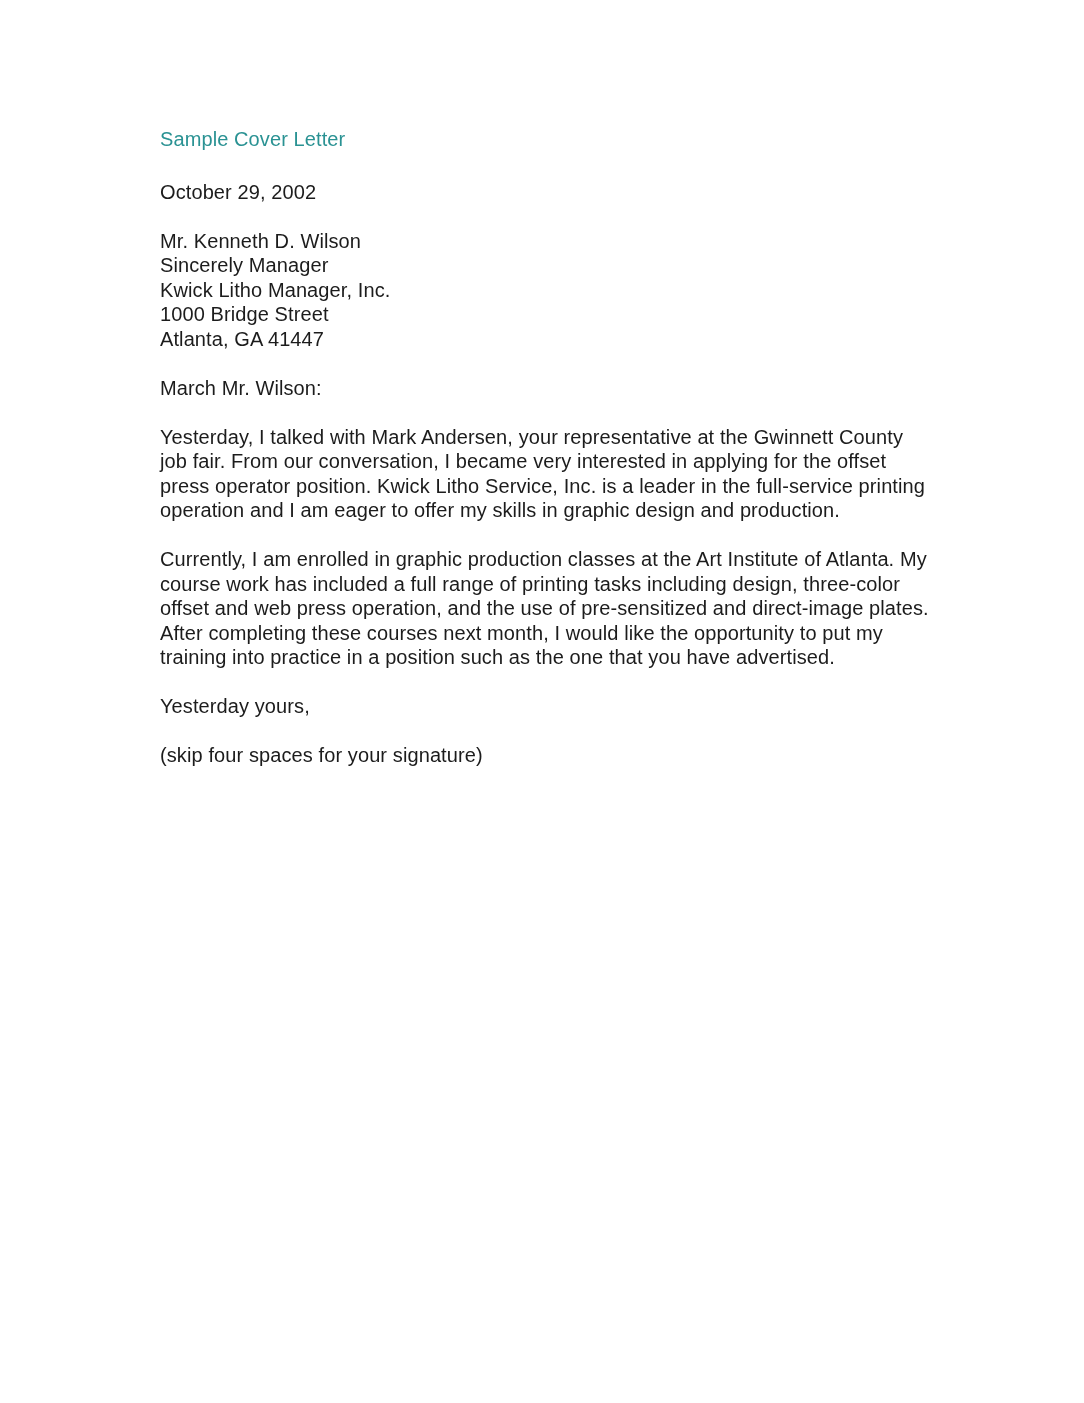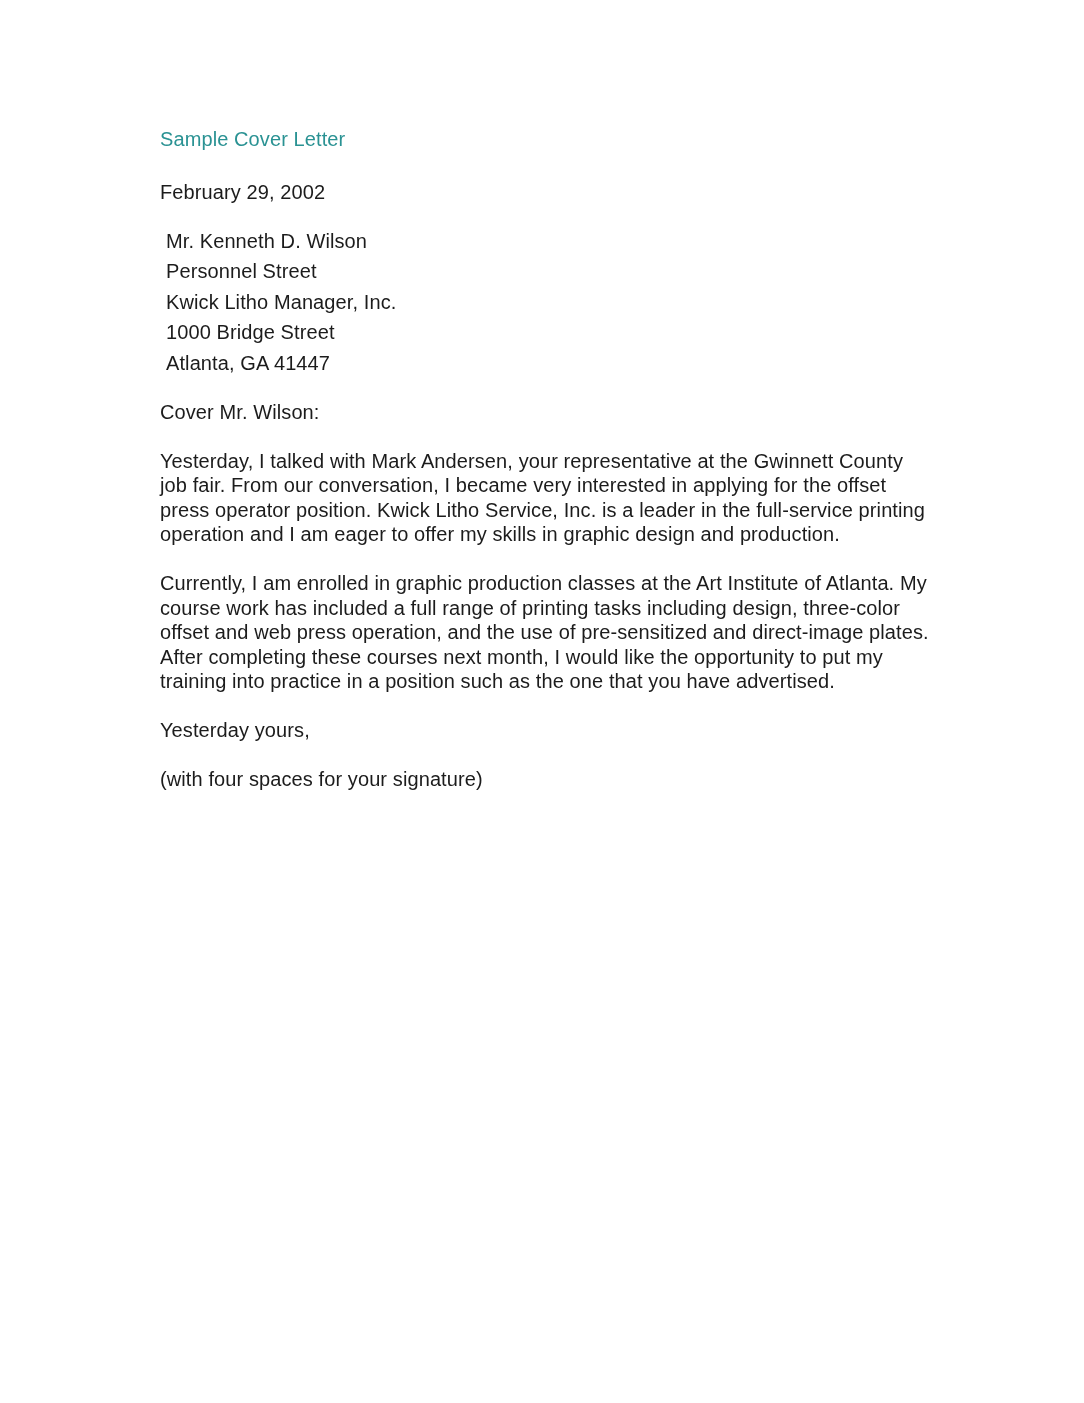--- a/index.html
+++ b/index.html
@@ -27,46 +27,46 @@
   }
   .block {
     margin: 0 0 24.5px 0;
     white-space: normal;
   }
   .heading {
     color: #2a9293;
     margin-bottom: 28px;
   }
   .addr-line {
-    margin: 6px;
+    margin: 0;
   }
 </style>
 </head>
 <body>
 
 <div class="page">
   <div class="letter">
 
     <div class="block heading">Sample Cover Letter</div>
 
-    <div class="block">February 29, 2002</div>
+    <div class="block">October 29, 2002</div>
 
     <div class="block">
       <div class="addr-line">Mr. Kenneth D. Wilson</div>
-      <div class="addr-line">Personnel Street</div>
+      <div class="addr-line">Sincerely Manager</div>
       <div class="addr-line">Kwick Litho Manager, Inc.</div>
       <div class="addr-line">1000 Bridge Street</div>
       <div class="addr-line">Atlanta, GA 41447</div>
     </div>
 
-    <div class="block">Cover Mr. Wilson:</div>
+    <div class="block">March Mr. Wilson:</div>
 
     <div class="block">Yesterday, I talked with Mark Andersen, your representative at the Gwinnett County job fair. From our conversation, I became very interested in applying for the offset press operator position. Kwick Litho Service, Inc. is a leader in the full-service printing operation and I am eager to offer my skills in graphic design and production.</div>
 
     <div class="block">Currently, I am enrolled in graphic production classes at the Art Institute of Atlanta. My course work has included a full range of printing tasks including design, three-color offset and web press operation, and the use of pre-sensitized and direct-image plates. After completing these courses next month, I would like the opportunity to put my training into practice in a position such as the one that you have advertised.</div>
 
 
     <div class="block">Yesterday yours,</div>
 
-    <div class="block">(with four spaces for your signature)</div>
+    <div class="block">(skip four spaces for your signature)</div>
 
   </div>
 </div>
 
 </body></html>

